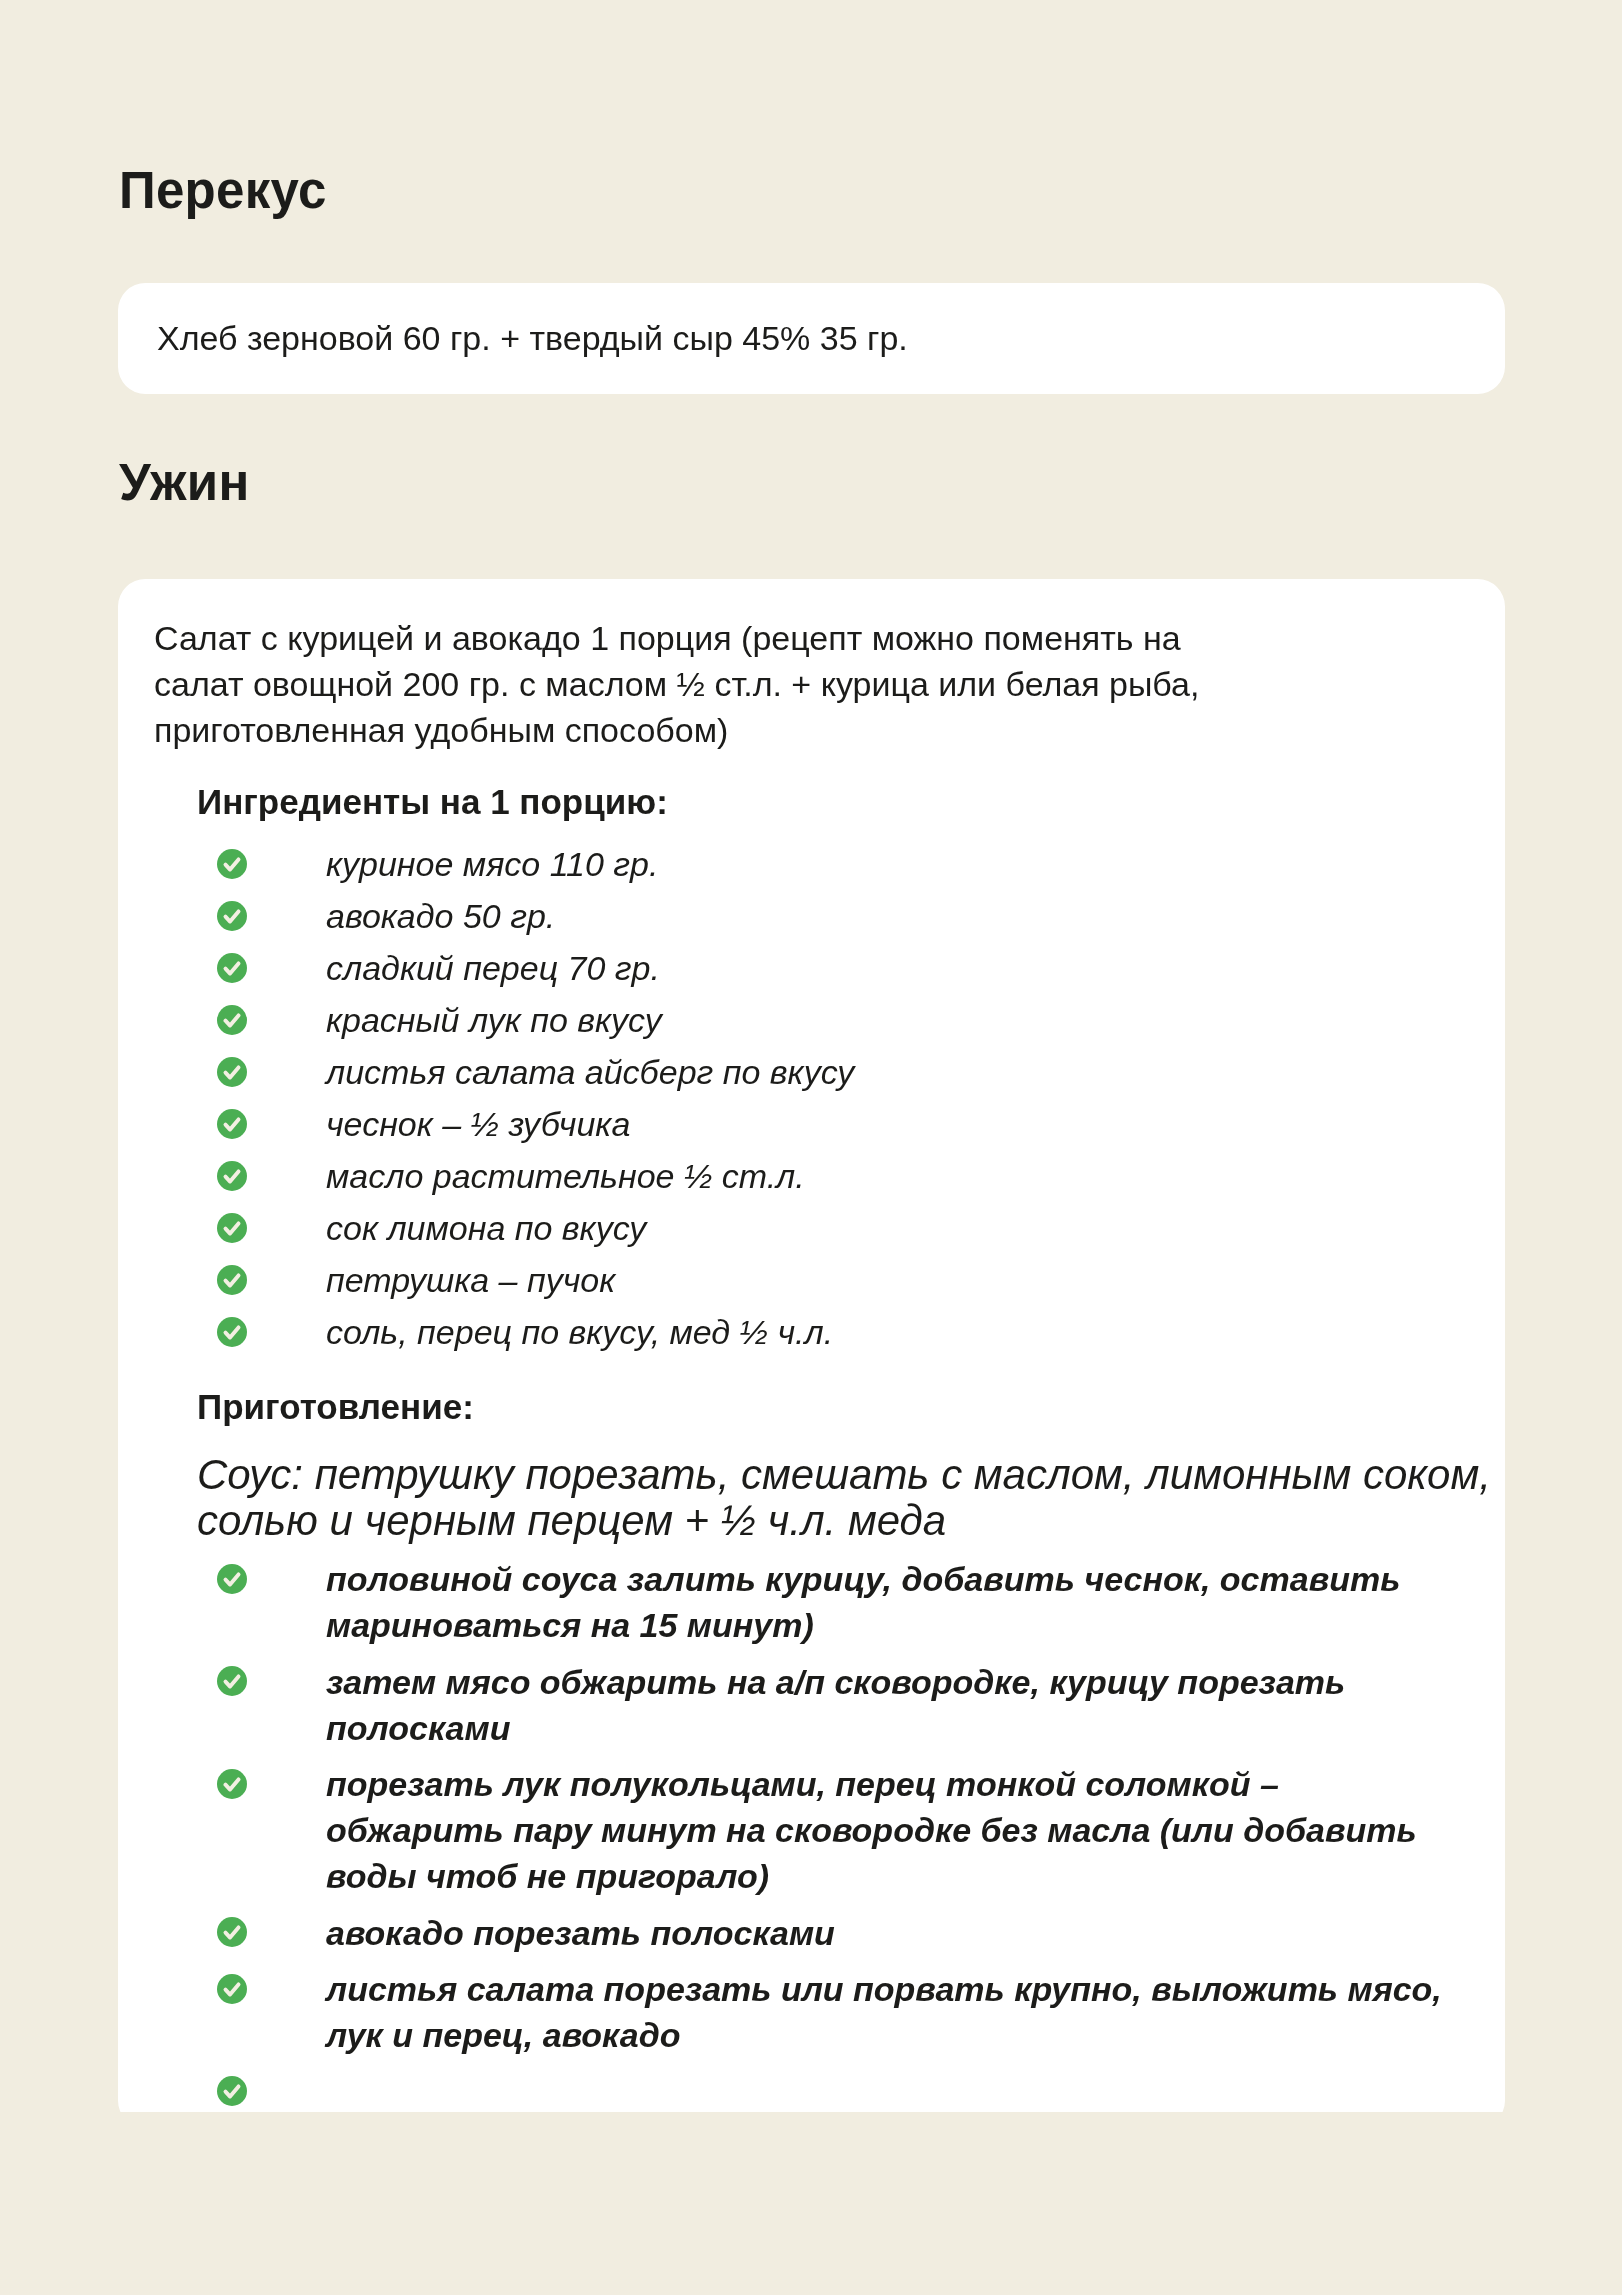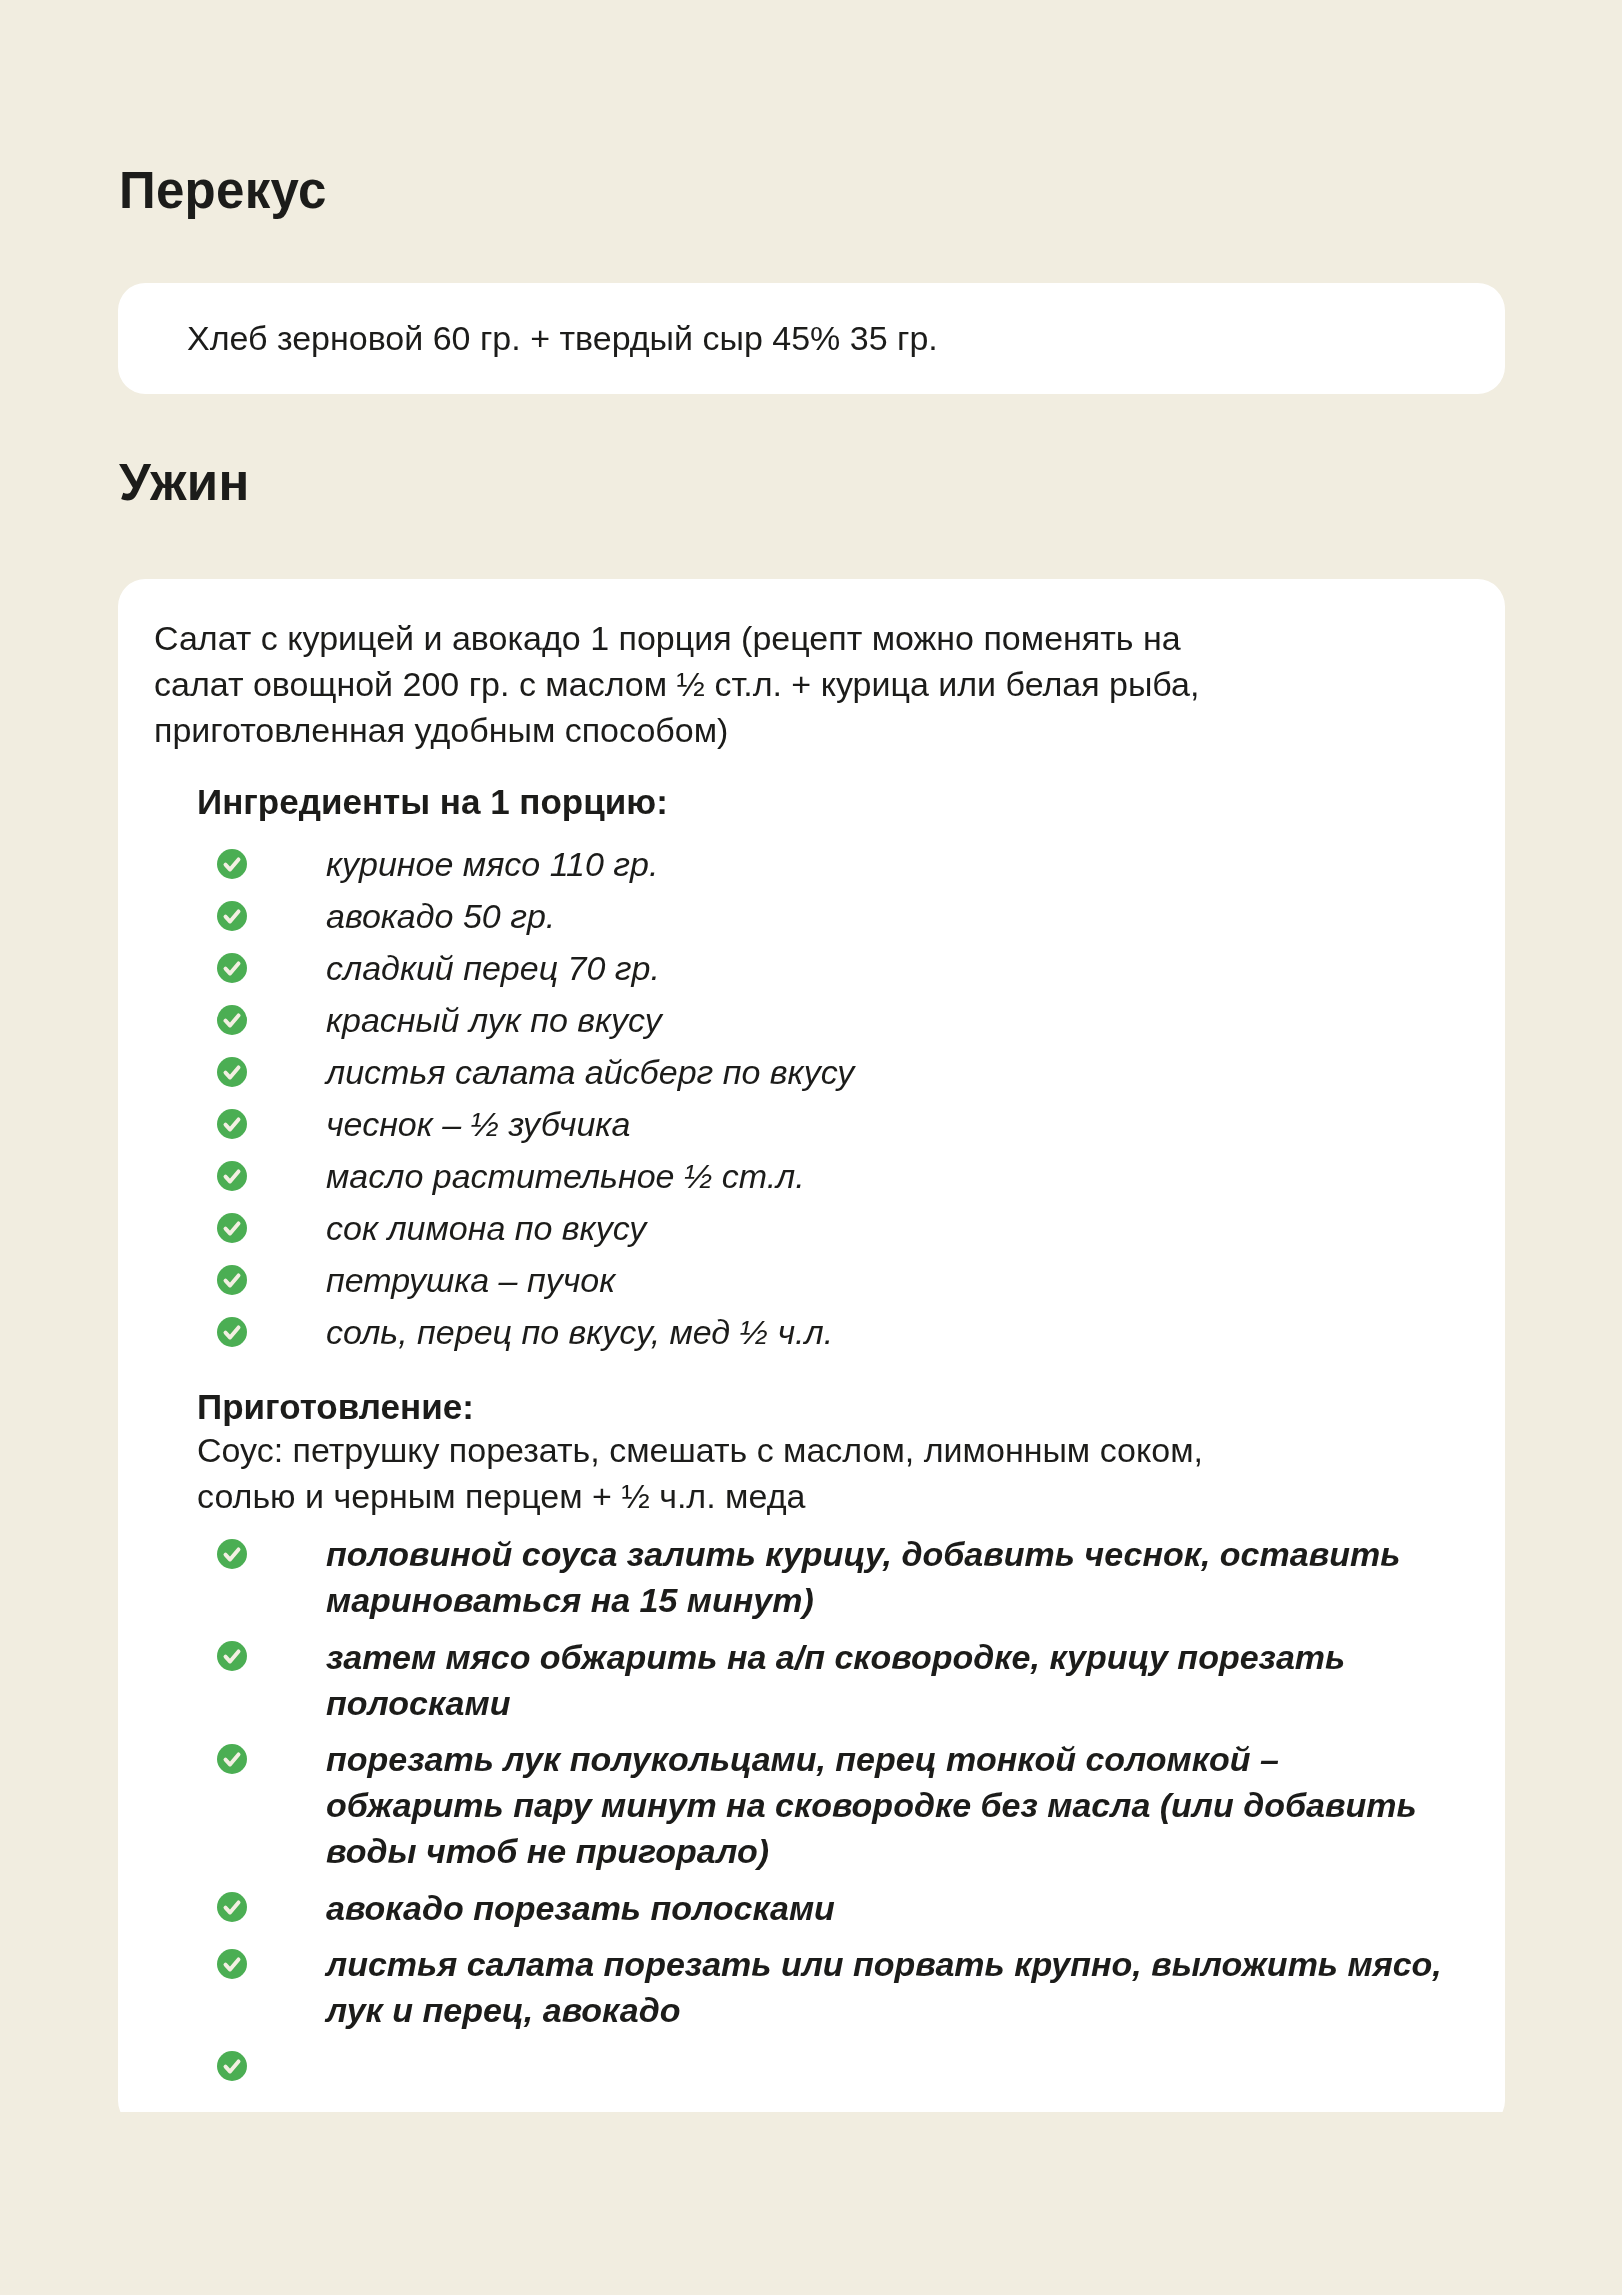--- a/index.html
+++ b/index.html
@@ -35,21 +35,21 @@
     left: 118px;
     width: 1387px;
     background: var(--card);
     border-radius: 27.5px;
   }
   .card-snack {
     top: 283px;
     height: 111px;
     display: flex;
     align-items: center;
-    padding-left: 69px;
+    padding-left: 39px;
     font-size: 34px;
   }
   .card-dinner {
     top: 579px;
     height: 1549px;
     padding: 36px 26px 18.3px 36px;
     overflow: hidden;
   }
 
   .intro { font-size: 34px; line-height: 46px; }
@@ -77,23 +77,24 @@
 
   #ingredients-list { margin-top: 17px; }
   #ingredients-list li { align-items: center; height: 52px; }
   .item-text {
     font-size: 34px;
     font-style: italic;
     white-space: nowrap;
   }
 
   .sauce {
-    margin-top: 1px;
+    margin-top: 26px;
     margin-left: 43px;
-    font-size: 34px;
+    font-size: 42px;
+    font-style: italic;
     line-height: 46px;
   }
 
   #steps-list { margin-top: 12px; font-weight: bold; }
   #steps-list li { align-items: flex-start; margin-bottom: 10.5px; }
   #steps-list li:last-child { margin-bottom: 0; }
   #steps-list .check { margin-top: 7.9px; }
   .step-text { font-size: 34px; font-style: italic; line-height: 46px; }
 
   .signature {

